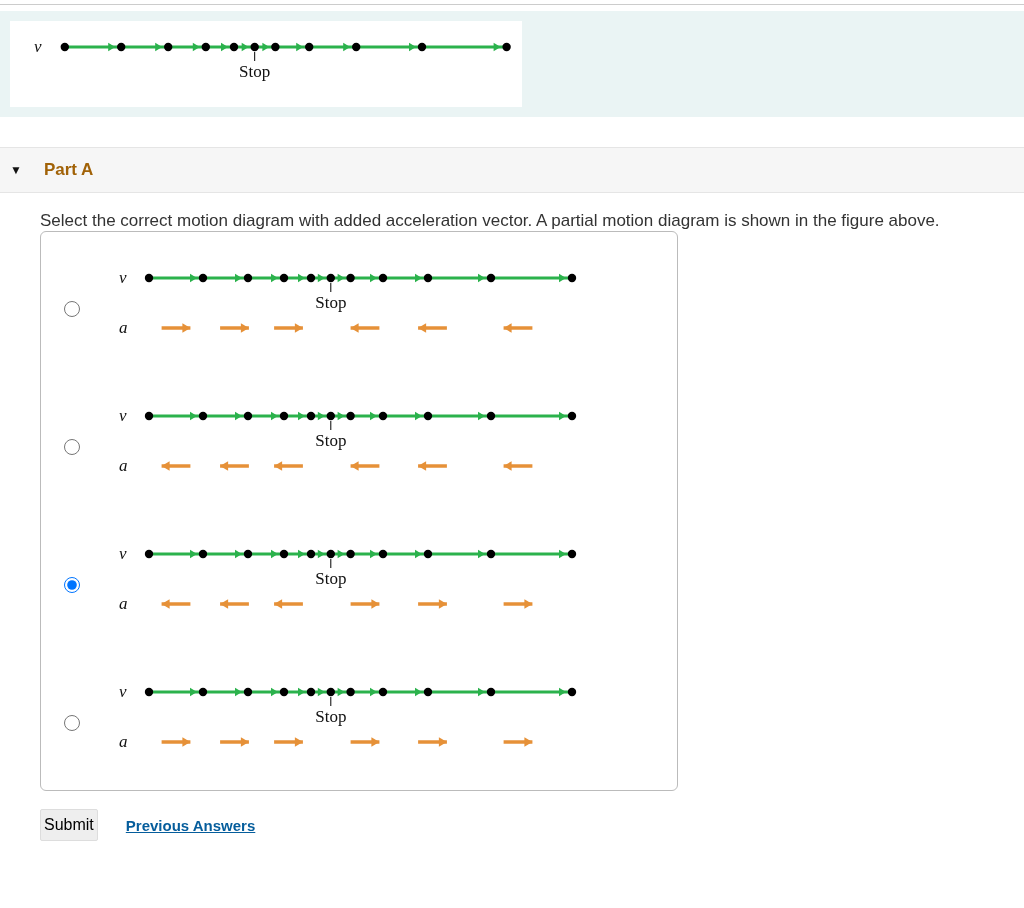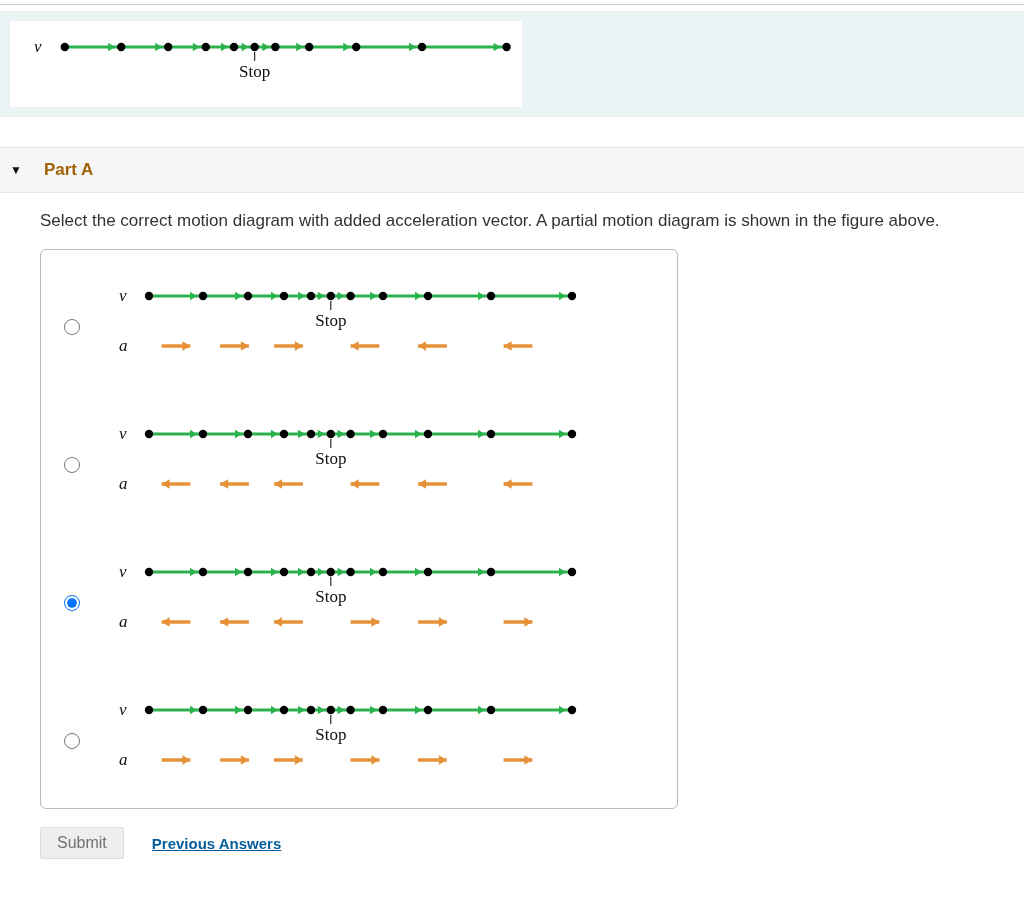--- a/index.html
+++ b/index.html
@@ -4,27 +4,27 @@
 <style>
   html,body{margin:0;padding:0;font-family:Helvetica,Arial,sans-serif;color:#333;background:#fff;}
   .page{width:1024px;margin:0 auto;padding:0 0 20px 0;}
   .rule{border-top:1px solid #ccc;margin:4px 0 0 0;}
   .fig-box{background:#eaf4f4;padding:10px 10px 10px 10px;margin:6px 0 30px 0;}
   .fig-inner{background:#fff;display:inline-block;padding:6px 6px 6px 6px;}
   .part-header{background:#f6f6f6;border-top:1px solid #e5e5e5;border-bottom:1px solid #e5e5e5;padding:12px 10px 12px 10px;display:flex;align-items:center;gap:22px;}
   .caret{font-size:12px;color:#111;}
   .part-title{font-weight:bold;font-size:17px;color:#a16207;}
   .body{padding:18px 10px 0 40px;}
-  .question{font-size:17px;color:#333;margin-bottom:18px;}
+  .question{font-size:17px;color:#333;}
   .options-frame{border:1px solid #bbb;border-radius:6px;width:600px;padding:30px 18px 24px 18px;}
   .option-row{display:flex;align-items:center;gap:20px;margin:0 0 48px 0;}
   .option-row:last-child{margin-bottom:0;}
   input[type=radio]{width:16px;height:16px;}
   .btn-row{margin-top:18px;display:flex;align-items:center;gap:28px;}
-  .submit-btn{background:#eee;border:1px solid #ddd;color:#737373;font-size:16px;padding:6px 16px;border-radius:2px;cursor:default;}
+  .submit-btn{background:#eee;border:1px solid #ddd;color:#000000;font-size:16px;padding:6px 3px;border-radius:2px;cursor:default;}
   .prev-link{color:#055d9c;font-size:15px;font-weight:bold;}
   svg text{font-family:'Times New Roman',serif;}
 </style>
 </head>
 <body>
 <div class="page">
 
 <div class="rule"></div>
 
 <div class="fig-box">

